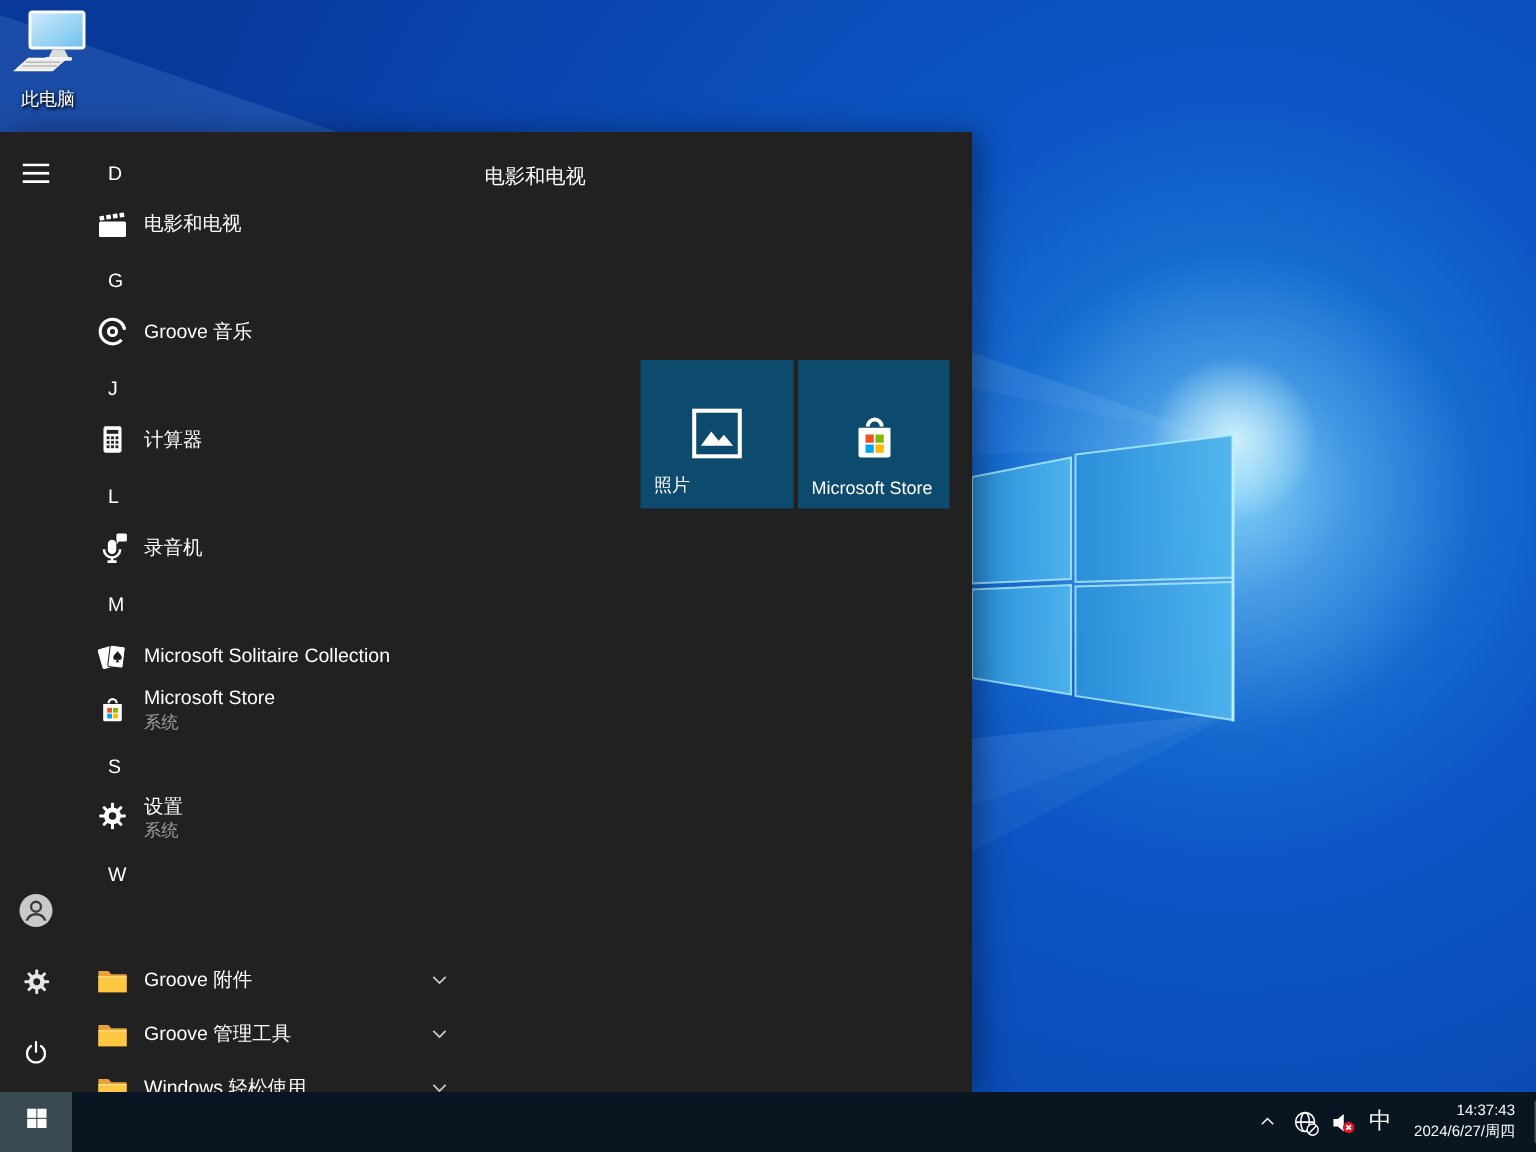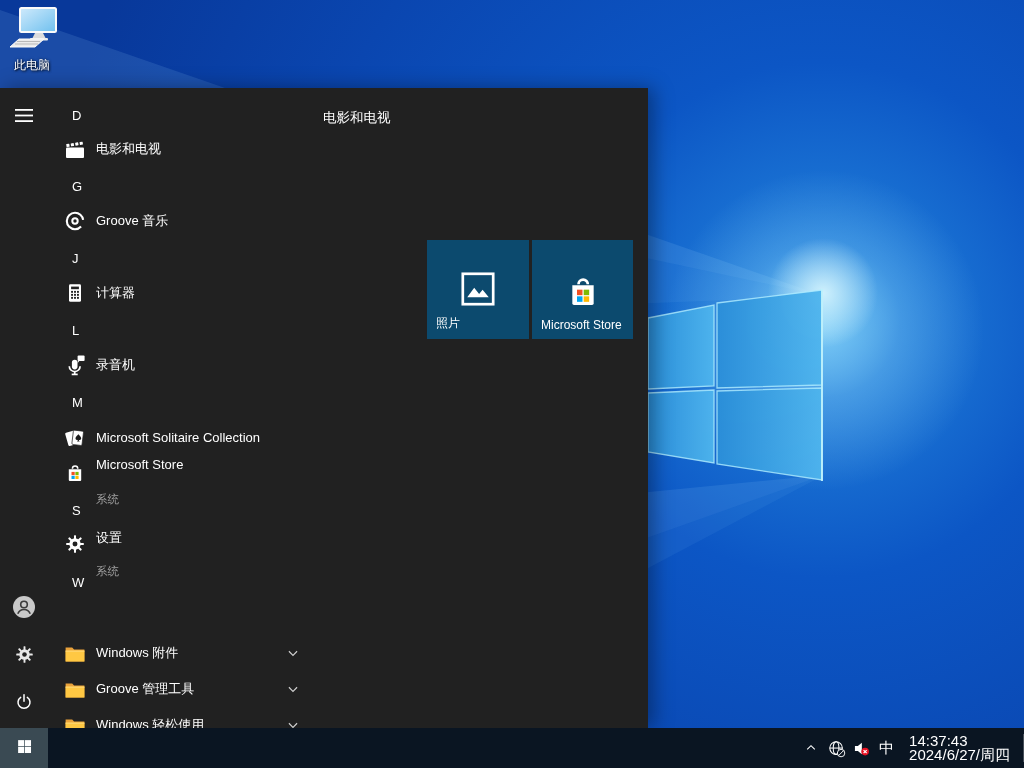--- a/index.html
+++ b/index.html
@@ -23,40 +23,40 @@
   .row{position:absolute;left:0;width:268px;}
   .row.section{height:20px;}
   .row.section .slabel{position:absolute;left:24px;top:2px;font-size:13px;color:#fff;}
   .row.app{height:30px;text-align:center;}
   .ricon{position:absolute;left:14px;top:50%;transform:translateY(-50%);width:26px;height:26px;
     display:grid;place-items:center;}
   .rlabel{position:absolute;left:48px;top:50%;transform:translateY(-50%);font-size:13px;color:#fff;white-space:nowrap;}
   .row.two{height:42px;}
   .row.two .ricon{top:21px;}
   .row.two .rlabel{top:6px;transform:none;}
-  .row.two .rsub{position:absolute;left:48px;top:23px;font-size:11.5px;color:#9f9f9f;margin-top:18px;}
+  .row.two .rsub{position:absolute;left:48px;top:23px;font-size:11.5px;color:#9f9f9f;}
   .chev{position:absolute;left:238px;top:50%;transform:translateY(-50%);width:14px;height:14px;}
 
   
   .tiles{position:absolute;left:315px;top:0;width:333px;height:640px;}
   .tile-group-title{position:absolute;left:8px;top:21px;font-size:13.5px;color:#fff;}
   .tile{position:absolute;top:152px;width:102px;height:99px;background:#0c4a6e;}
   .tile.photos{left:112px;}
   .tile.store{left:217px;width:101px;}
   .tile .ticon{position:absolute;left:50%;top:30px;transform:translateX(-50%);}
   .tile .tlabel{position:absolute;left:9px;bottom:7px;font-size:12px;color:#fff;white-space:nowrap;}
 
   
   .taskbar{position:absolute;left:0;top:728px;width:1024px;height:40px;background:#0a1522;}
   .start-btn{position:absolute;left:0;top:0;width:48px;height:40px;background:#3a4a53;
     display:grid;place-items:center;}
   .tray{position:absolute;right:0;top:0;height:40px;display:flex;align-items:center;gap:7px;padding-right:14px;}
   .tray-ico{display:grid;place-items:center;width:18px;height:18px;}
   .ime{color:#fff;font-size:15px;line-height:18px;margin-left:2px;}
-  .clock{margin-left:8px;color:#fff;font-size:15px;line-height:14px;text-align:left;white-space:nowrap;}
+  .clock{margin-left:8px;color:#fff;font-size:10px;line-height:14px;text-align:right;white-space:nowrap;}
   .desk-peek{position:absolute;right:0;top:6px;width:1px;height:28px;background:rgba(255,255,255,.25);}
 </style>
 </head>
 <body>
 
 <div class="stage">
 
   <svg class="wallpaper" viewBox="0 0 1024 768" width="1024" height="768">
     <defs>
       <radialGradient id="bgGlow" gradientUnits="userSpaceOnUse" cx="822" cy="320" r="780">
@@ -305,21 +305,21 @@
 
 
       <div class="row app" style="top:550px">
         <span class="ricon">
           <svg width="24" height="24" viewBox="0 0 24 24">
             <path d="M2.6 6.4h6.6l1.9 2.1h10.3v12H2.6z" fill="#e9a23b"></path>
             <path d="M2.6 9.6h18.8v10.9H2.6z" fill="#ffc843"></path>
             <path d="M2.6 9.6h18.8v1.1H2.6z" fill="#ffd978"></path>
           </svg>
         </span>
-        <span class="rlabel">Windows 附件</span>
+        <span class="rlabel">Groove 附件</span>
         <span class="chev">
           <svg width="14" height="14" viewBox="0 0 24 24" fill="none" stroke="#cfcfcf" stroke-width="2">
               <path d="M5 9l7 7 7-7"></path>
             </svg>
         </span>
       </div>
 
       <div class="row app" style="top:586px">
         <span class="ricon">
           <svg width="24" height="24" viewBox="0 0 24 24">

